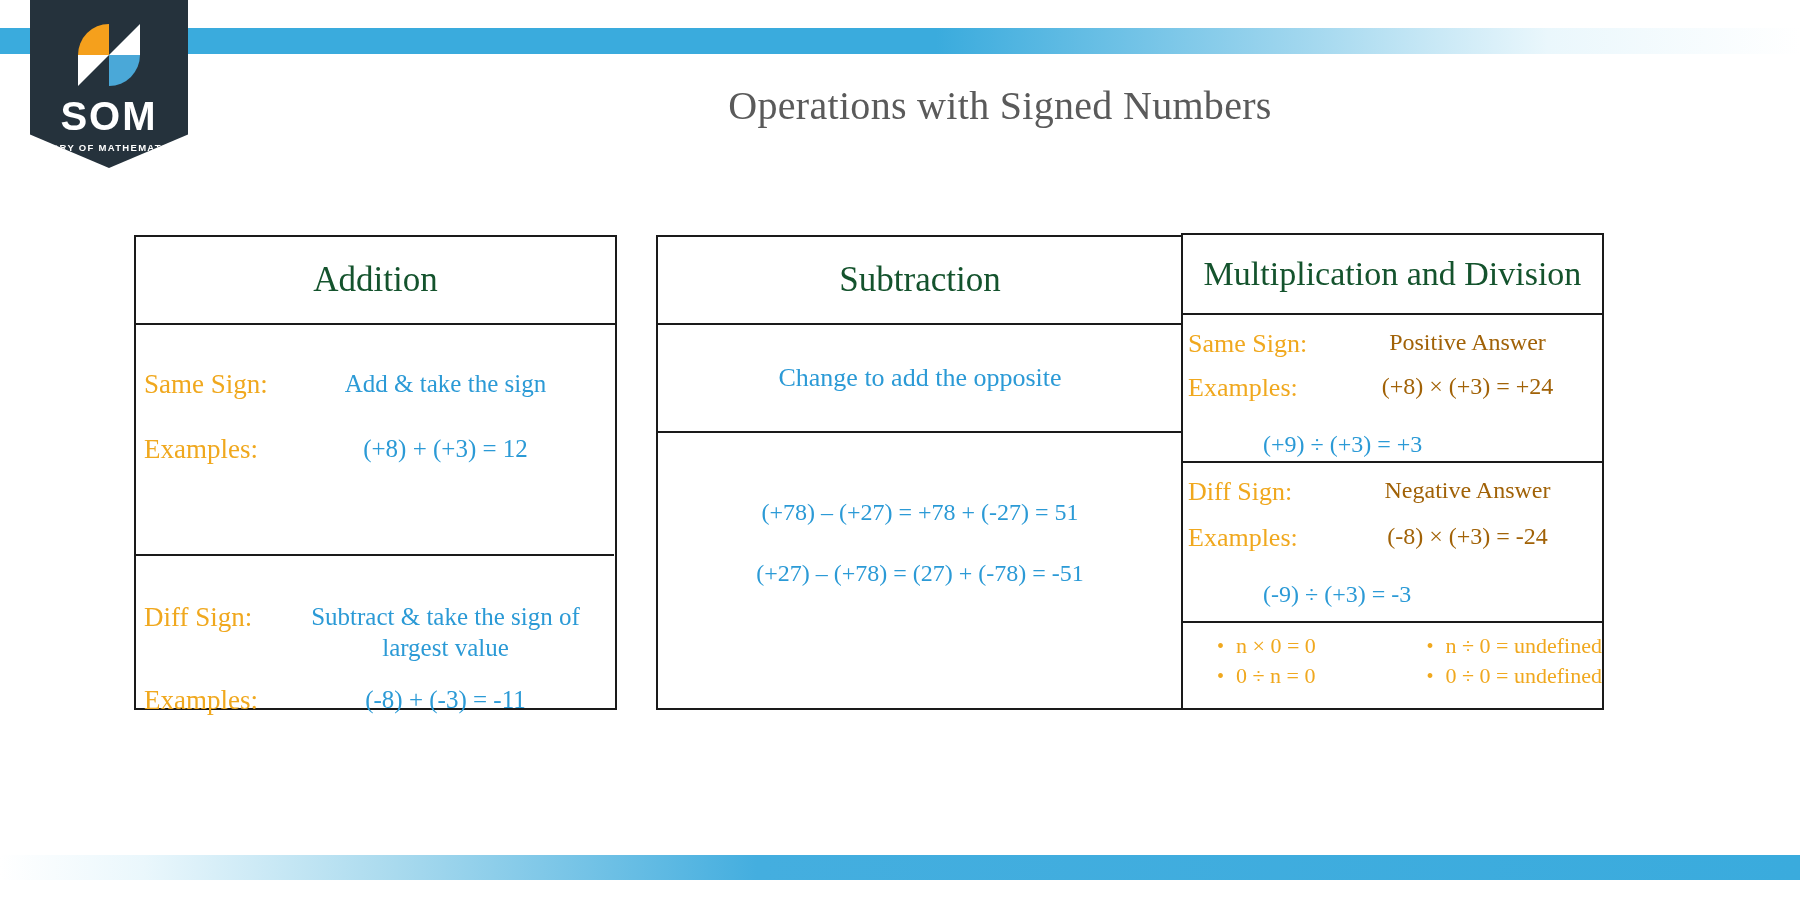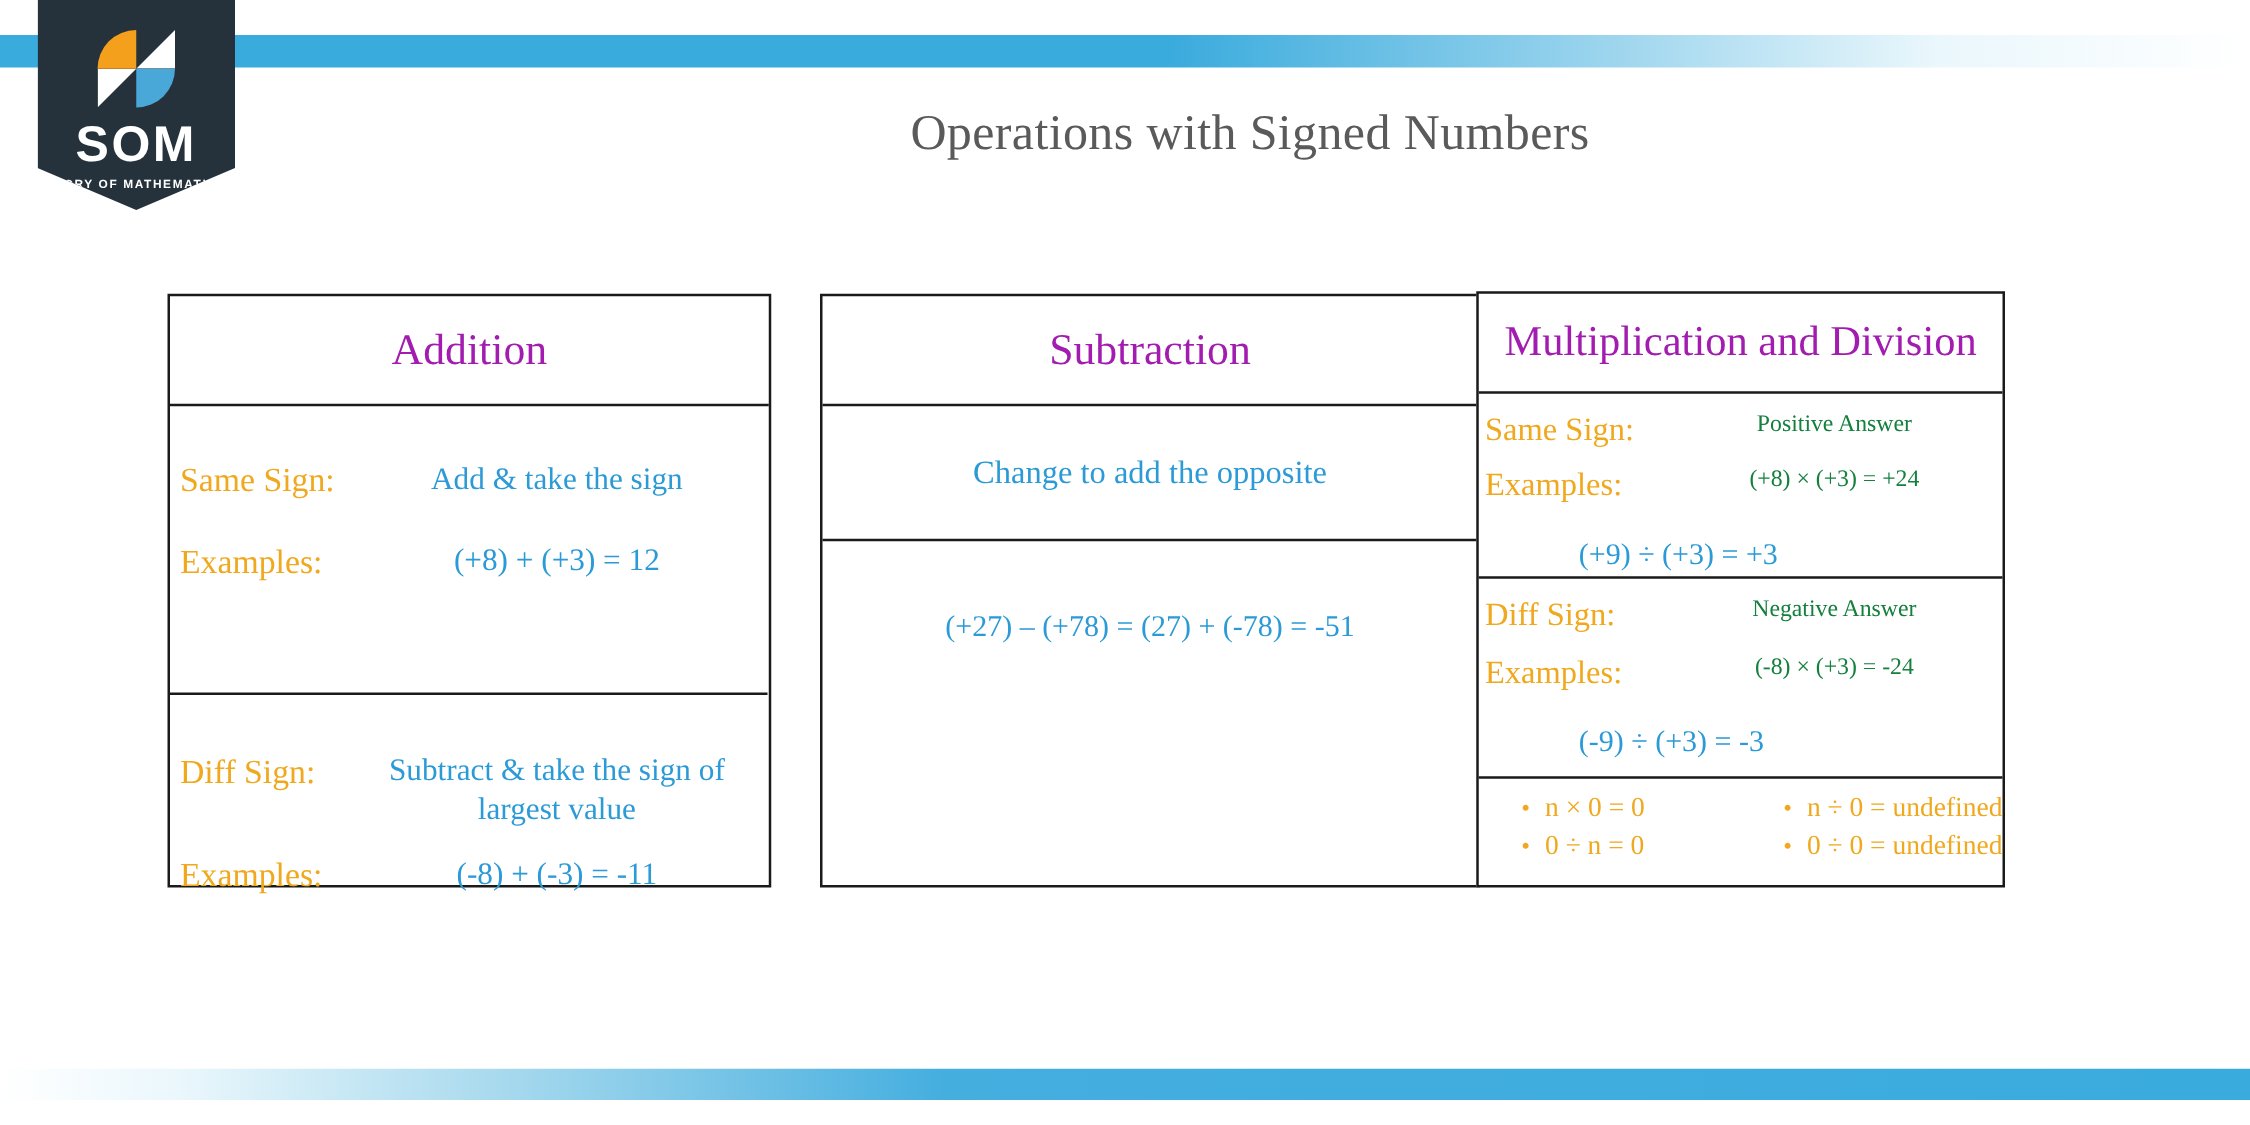--- a/index.html
+++ b/index.html
@@ -40,21 +40,21 @@
     font-size:9.5px;letter-spacing:1.3px;margin-top:6px;font-weight:bold;
   }
   
   .slide-title{
     position:absolute;left:300px;top:82px;width:1400px;
     text-align:center;color:#5a5a5a;font-size:40px;letter-spacing:.3px;
   }
   
   .panel{position:absolute;border:2.5px solid #1a1a1a;background:#ffffff;box-sizing:border-box;}
   .panel-head{
-    text-align:center;color:#a21caf;font-size:35px;
+    text-align:center;color:#14532d;font-size:35px;
     border-bottom:2.5px solid #1a1a1a;box-sizing:border-box;
     display:flex;align-items:center;justify-content:center;
   }
   .sec-div{border-bottom:2.5px solid #1a1a1a;box-sizing:border-box;}
 
   
   #panel-add{left:134px;top:235px;width:483px;height:475px;}
   #panel-add .panel-head{height:88px;}
   .add-body{position:relative;height:384px;}
   .add-sec1{height:185px;position:relative;}
@@ -72,21 +72,21 @@
   .sub-ex-wrap{padding-top:22px;}
   .sub-ex-title{text-align:center;color:#f0a81e;font-size:27px;}
   .sub-ex-line{text-align:center;color:#2b9ad6;font-size:24px;margin-top:44px;}
 
   
   #panel-mul{left:1181px;top:233px;width:423px;height:477px;}
   #panel-mul .panel-head{height:80px;font-size:34px;}
   .mul-sec{position:relative;box-sizing:border-box;}
   .mul-row{display:flex;align-items:flex-start;margin-top:4px;}
   .mul-lbl{color:#f0a81e;font-size:26px;width:150px;padding-left:5px;box-sizing:border-box;white-space:nowrap;}
-  .mul-val{color:#15803d;font-size:19px;flex:1;text-align:center;}
+  .mul-val{color:#a16207;font-size:24px;flex:1;text-align:center;}
   .mul-val2{color:#2b9ad6;font-size:24px;padding-left:80px;margin-top:28px;}
   .mul-bullets{display:flex;padding:8px 0 6px 0;}
   .mul-bcol{flex:1;}
   .mul-bitem{color:#f0a81e;font-size:22px;display:flex;align-items:baseline;padding-left:34px;line-height:1.35;}
   .mul-bdot{font-size:20px;margin-right:12px;}
 </style>
 </head>
 <body>
 
 <div class="bar-top"></div>
@@ -129,20 +129,21 @@
         <div class="add-val">(-8) + (-3) = -11</div>
       </div>
     </div>
   </div>
 </div>
 
 <div class="panel" id="panel-sub">
   <div class="panel-head">Subtraction</div>
   <div class="sub-change">Change to add the opposite</div>
   <div class="sub-ex-wrap">
+    <div class="sub-ex-line">(+78) – (+27) = +78 + (-27) = 51</div>
     <div class="sub-ex-line" style="margin-top:34px;">(+27) – (+78) = (27) + (-78) = -51</div>
   </div>
 </div>
 
 <div class="panel" id="panel-mul">
   <div class="panel-head">Multiplication and Division</div>
 
   <div class="mul-sec sec-div" style="height:148px;padding-top:10px;">
     <div class="mul-row">
       <div class="mul-lbl">Same Sign:</div>

